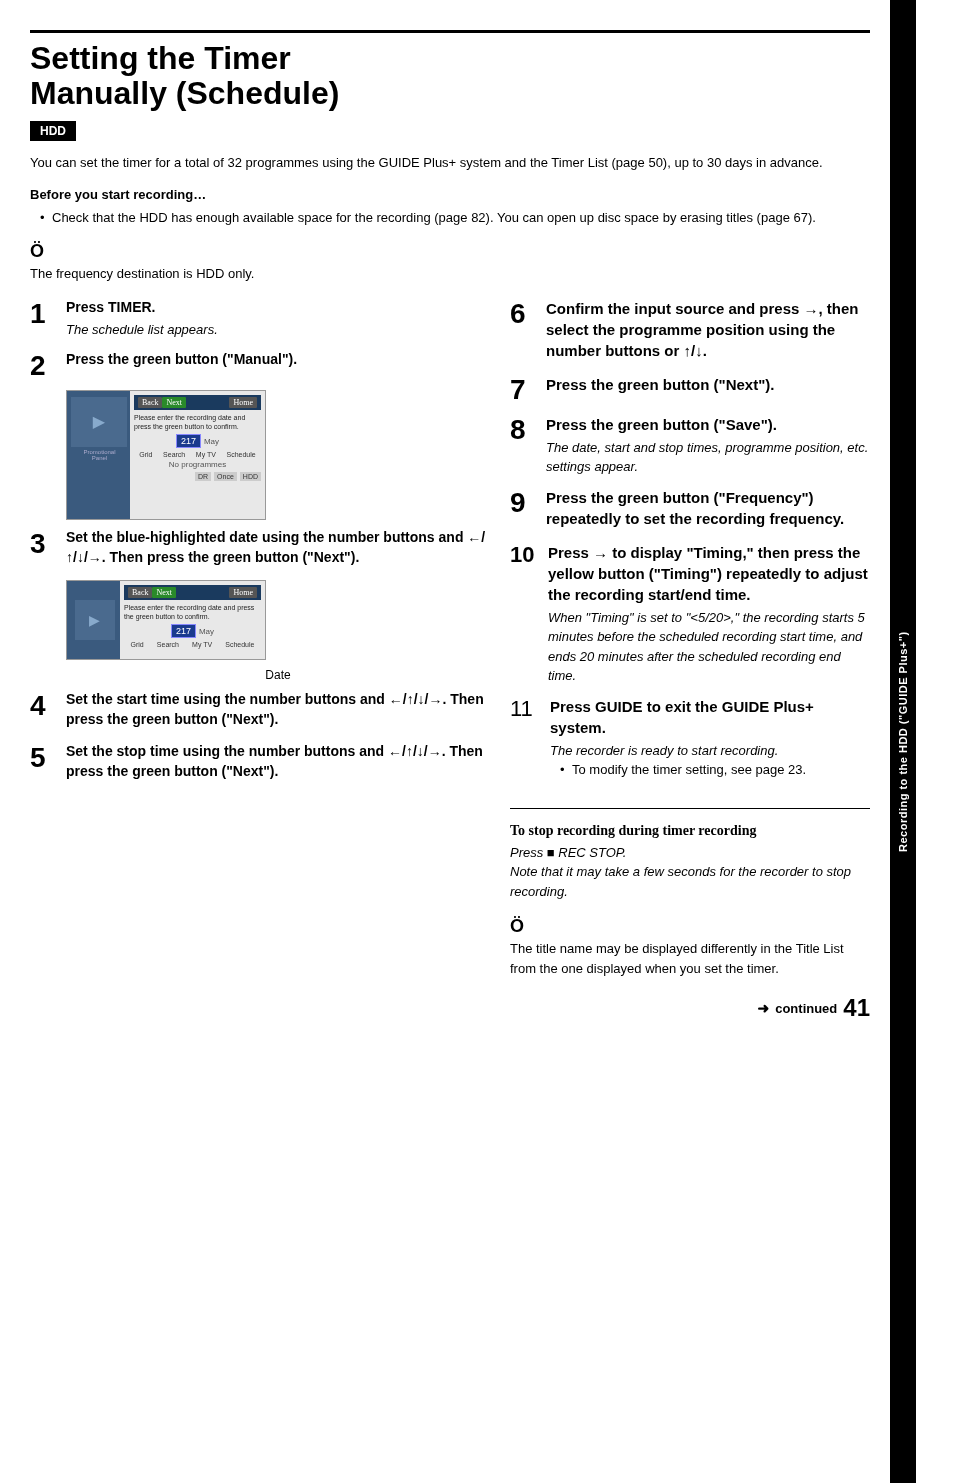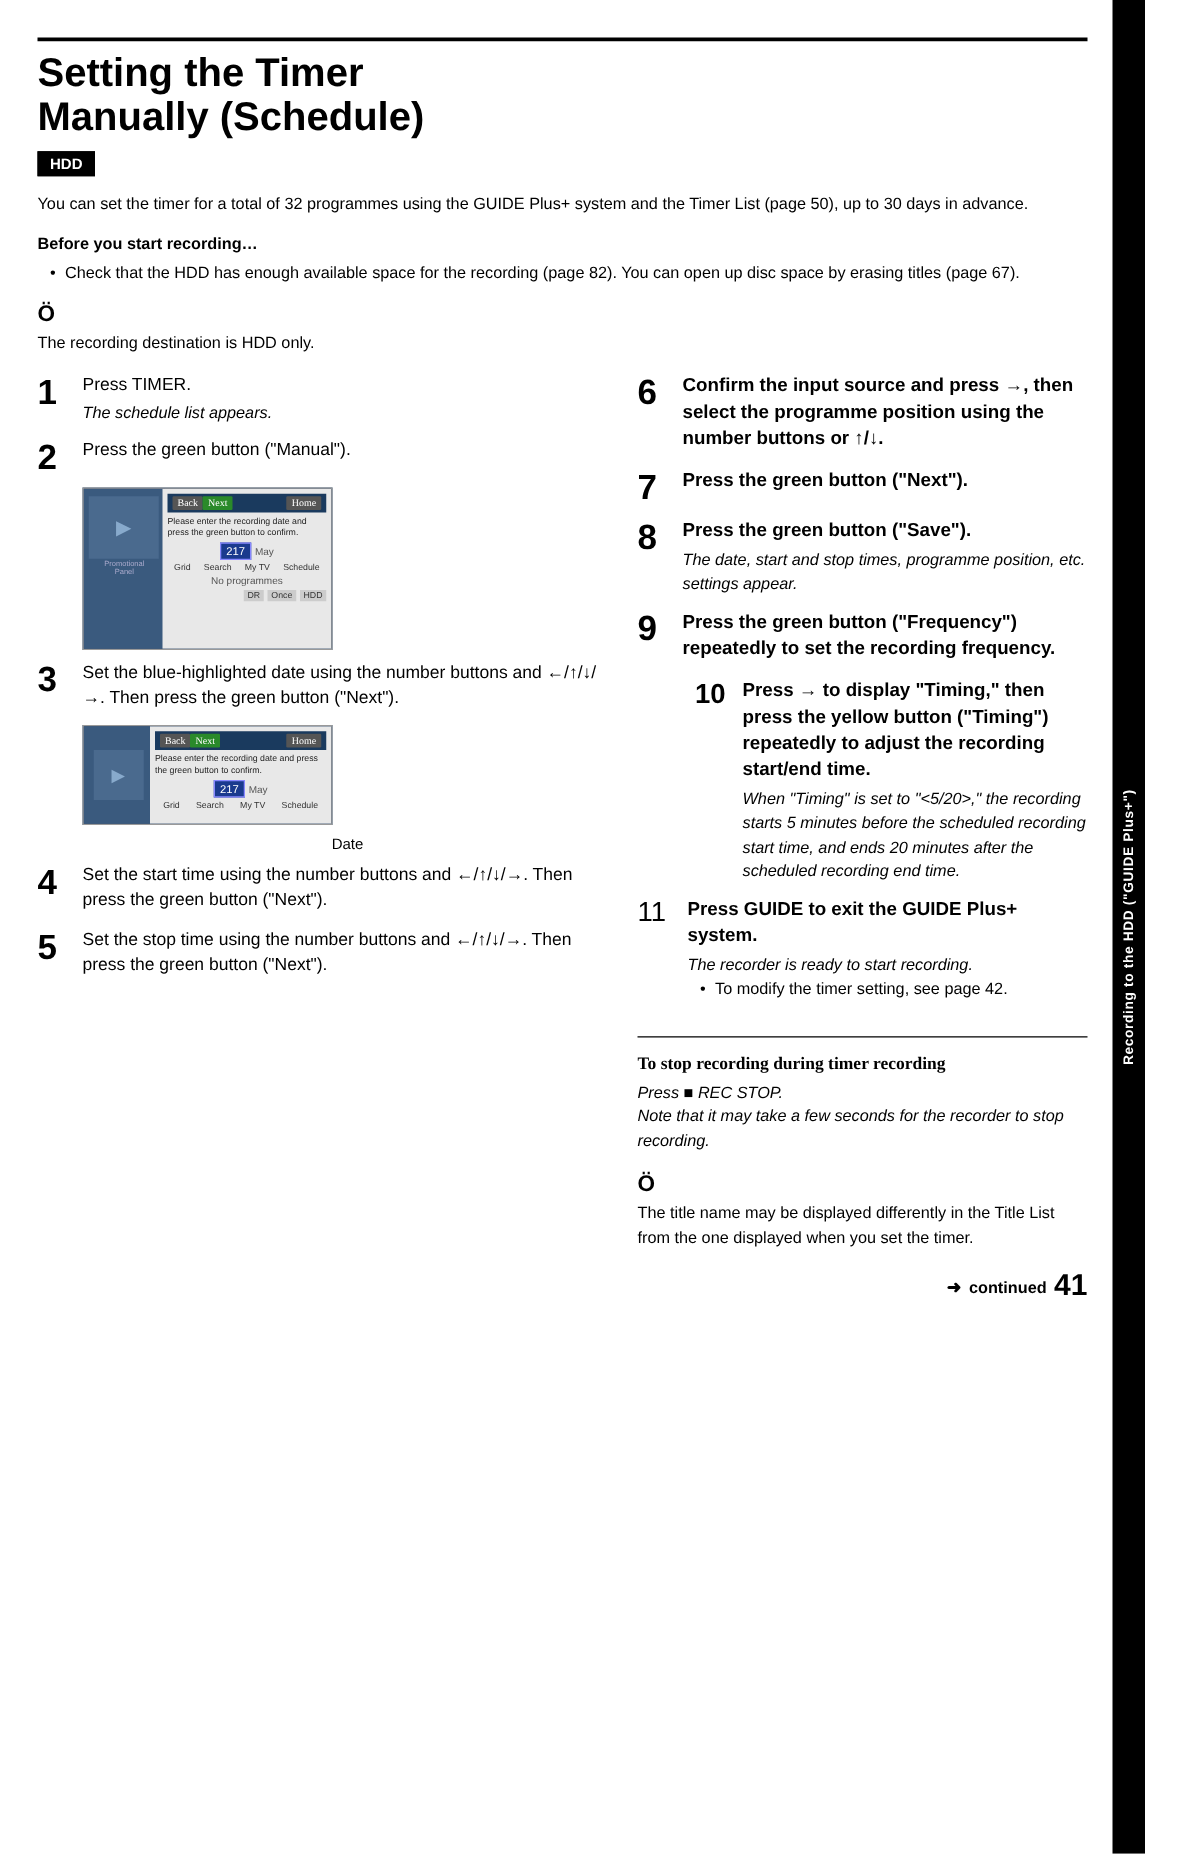--- a/index.html
+++ b/index.html
@@ -123,21 +123,21 @@
       font-weight: 900;
       min-width: 36px;
       line-height: 1;
       padding-top: 2px;
     }
     .step-content {
       flex: 1;
     }
     .step-title {
       font-size: 14px;
-      font-weight: normal;
+      font-weight: bold;
       line-height: 1.4;
       margin-bottom: 3px;
     }
     .step-title-large {
       font-size: 15px;
       font-weight: bold;
       line-height: 1.4;
       margin-bottom: 3px;
     }
     .step-body {
@@ -291,21 +291,20 @@
     .arrow-right {
       font-size: 14px;
     }
 
     .step-num-10 {
       font-size: 22px;
       font-weight: 900;
       min-width: 38px;
       line-height: 1;
       padding-top: 2px;
-      margin-left: 46px;
     }
     .step-num-11 {
       font-size: 22px;
       font-weight: 400;
       min-width: 40px;
       line-height: 1;
       padding-top: 2px;
     }
   </style>
 </head>
@@ -322,21 +321,21 @@
     <p class="intro-text">You can set the timer for a total of 32 programmes using the GUIDE Plus+ system and the Timer List (page 50), up to 30 days in advance.</p>
 
     <div>
       <p class="section-heading">Before you start recording…</p>
       <ul class="bullet-list">
         <li>Check that the HDD has enough available space for the recording (page 82). You can open up disc space by erasing titles (page 67).</li>
       </ul>
     </div>
 
     <div class="note-icon">Ö</div>
-    <p class="note-text">The recording destination is HDD only.</p>
+    <p class="note-text">The frequency destination is HDD only.</p>
 
     <div class="two-col">
       <div class="col-left">
 
         <div class="step">
           <div class="step-num">1</div>
           <div class="step-content">
             <div class="step-title">Press TIMER.</div>
             <div class="step-body">The schedule list appears.</div>
           </div>
@@ -491,21 +490,21 @@
           </div>
         </div>
 
         
         <div class="step">
           <div class="step-num-11">11</div>
           <div class="step-content">
             <div class="step-title-large">Press GUIDE to exit the GUIDE Plus+ system.</div>
             <div class="step-body">The recorder is ready to start recording.</div>
             <ul class="bullet-list">
-              <li>To modify the timer setting, see page 42.</li>
+              <li>To modify the timer setting, see page 23.</li>
             </ul>
           </div>
         </div>
 
         <hr class="divider">
 
         
         <div>
           <div class="sub-section-title">To stop recording during timer recording</div>
           <div class="step-body" style="white-space:pre-line;">Press ■ REC STOP.

